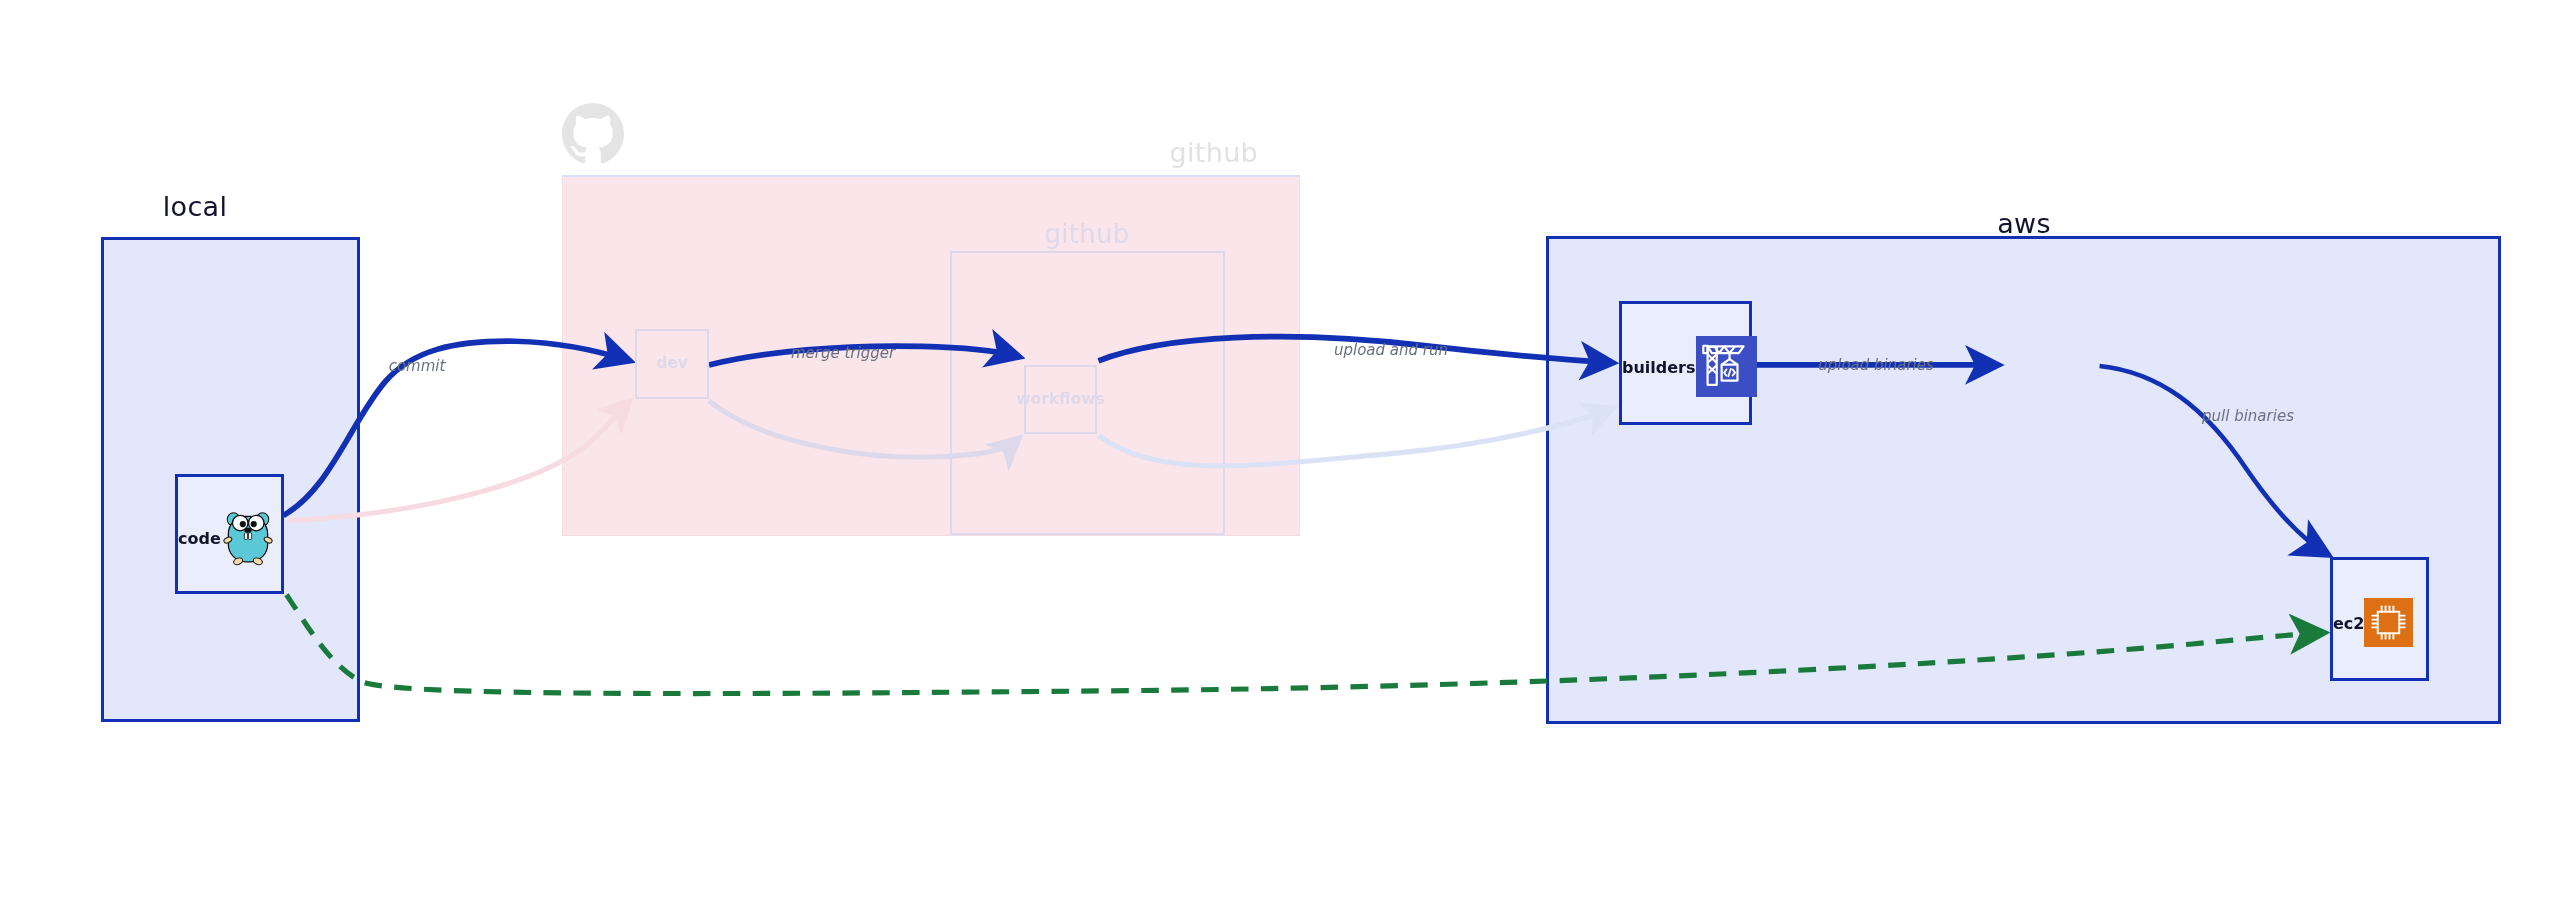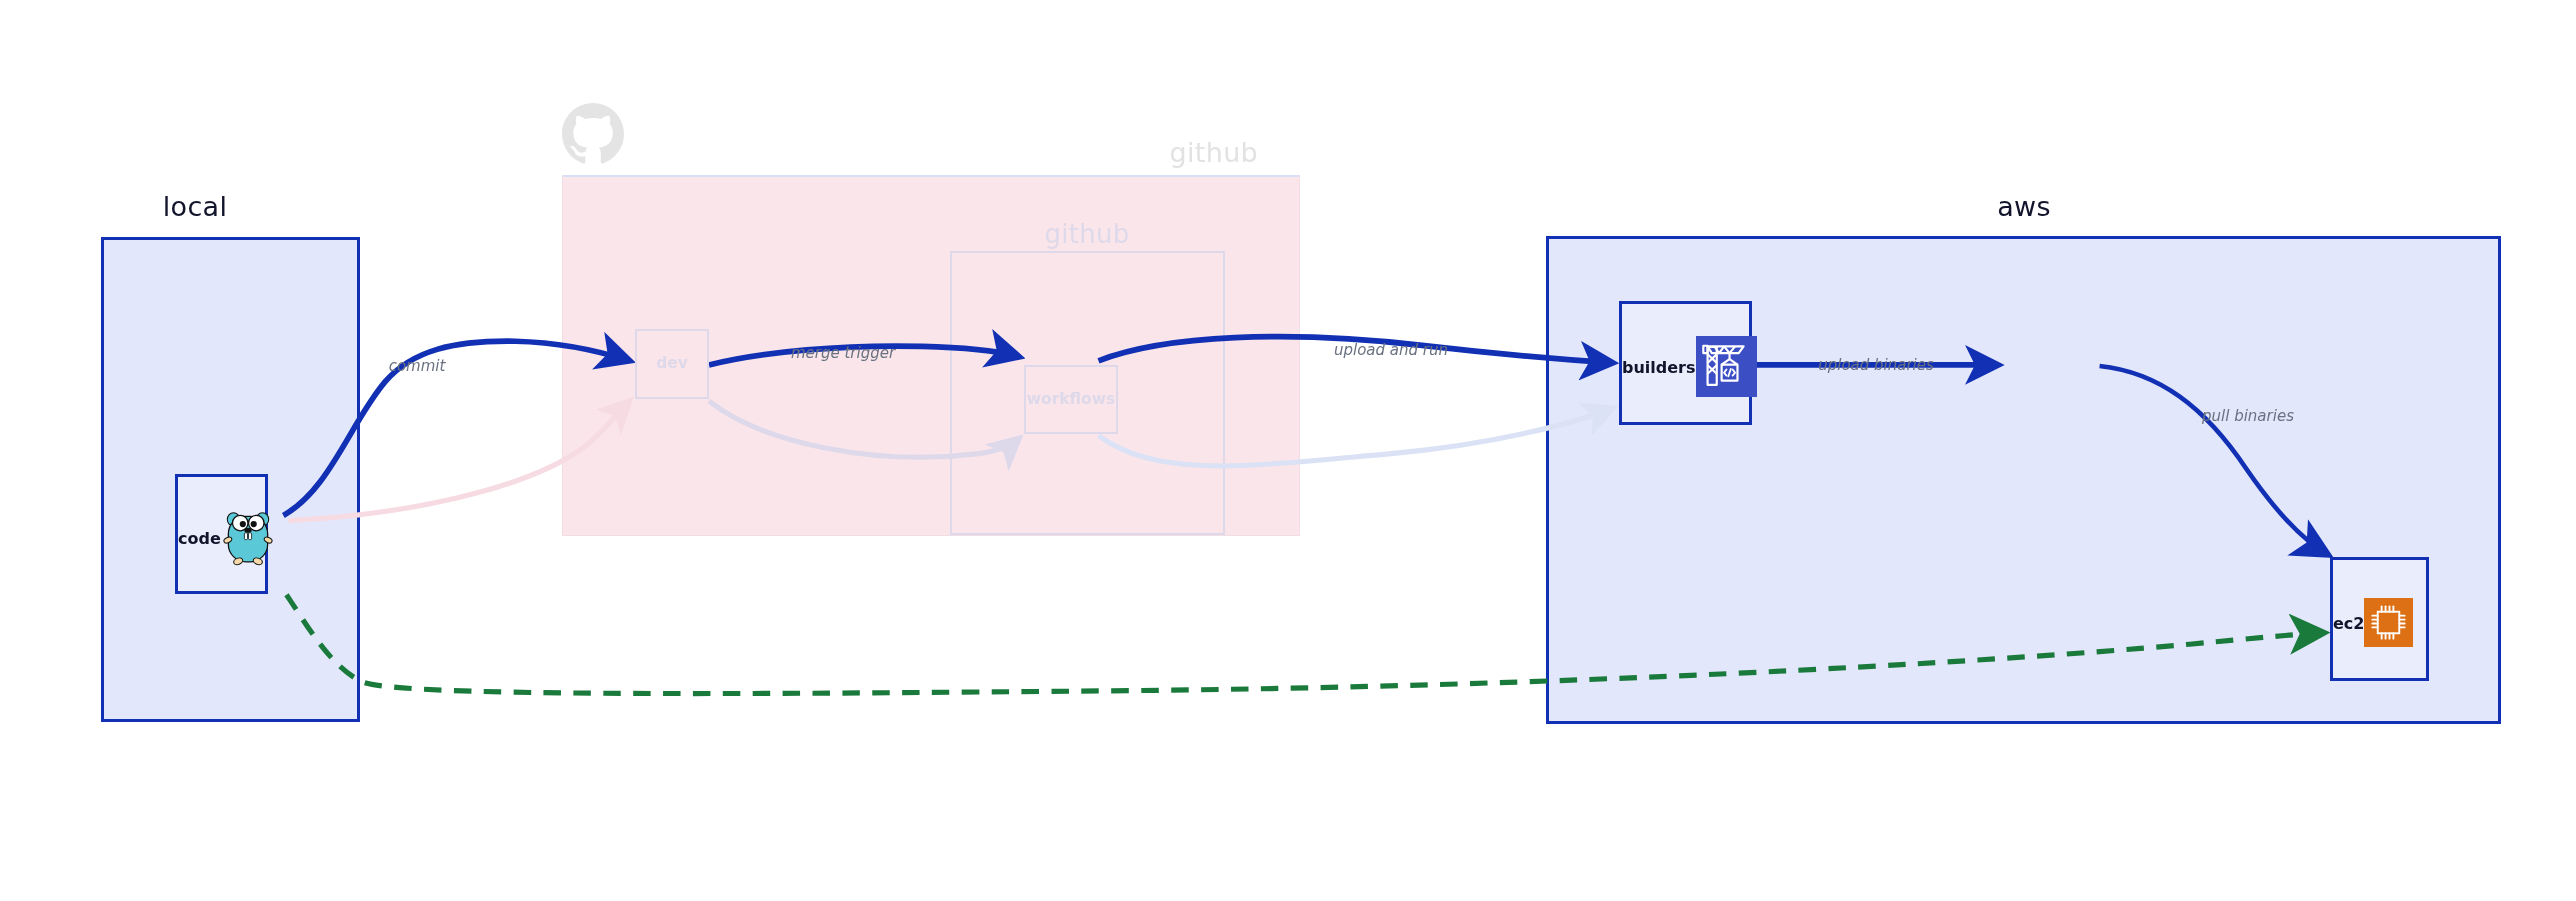--- a/index.html
+++ b/index.html
@@ -55,21 +55,21 @@
   #label-master {
     left: 1087px; top: 219px; transform: translateX(-50%);
     color: #ded9ea; font-size: 26px;
   }
 
   #cluster-aws {
     left: 1546px; top: 236px; width: 955px; height: 488px;
     background: #e2e7fb;
     border: 3.6px solid #1230b4;
   }
-  #label-aws { left: 2024px; top: 191px; transform: translateX(-50%); }
+  #label-aws { left: 2024px; top: 208px; transform: translateX(-50%); }
 
   
   .node {
     position: absolute;
     box-sizing: border-box;
     display: flex;
     flex-direction: row;
     align-items: center;
     background: #eaeefc;
     border: 3.6px solid #1230b4;
@@ -94,23 +94,23 @@
     background: transparent;
     border: 2.1px solid #ded9ea;
   }
   .node-faded .node-label {
     margin: 0;
     font-size: 15.5px;
     font-weight: bold;
     color: #ded9ea;
   }
 
-  #node-code   { left: 175px;  top: 474px;  width: 93px; height: 120px; }
+  #node-code   { left: 175px;  top: 474px;  width: 109px; height: 120px; }
   #node-dev    { left: 635px; top: 329px;  width: 74px; height: 70px; }
-  #node-workflows { left: 1024px; top: 365px; width: 94px; height: 69px; }
+  #node-workflows { left: 1024px; top: 365px; width: 73px; height: 69px; }
   #node-builders { left: 1619px; top: 301px; width: 133px; height: 124px; }
   #node-s3     { left: 2005px; top: 301px; width: 92px; height: 124px; }
   #node-ec2    { left: 2330px; top: 557px; width: 99px; height: 124px; }
 
   
   #diagram-title {
     position: absolute;
     left: 1302px; top: 746px;
     transform: translateX(-50%);
     font-size: 32px;

